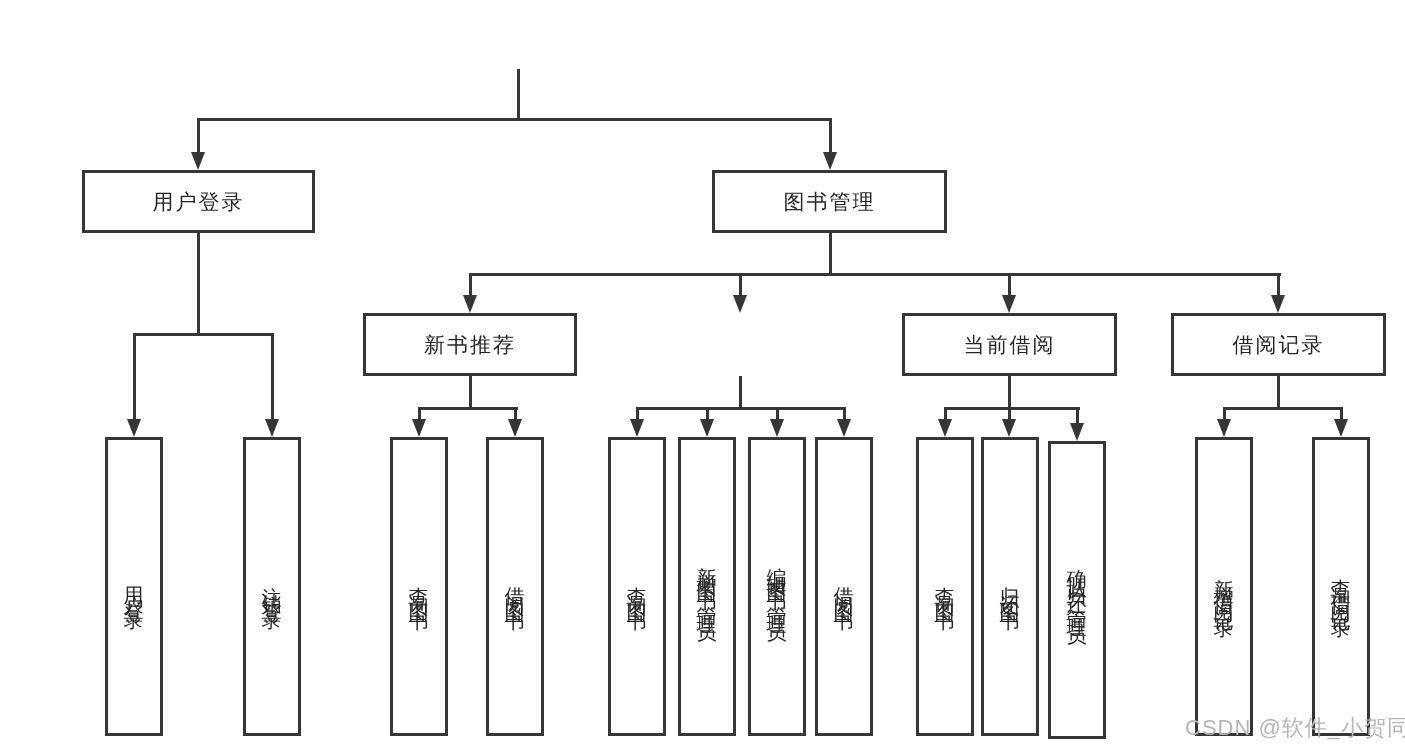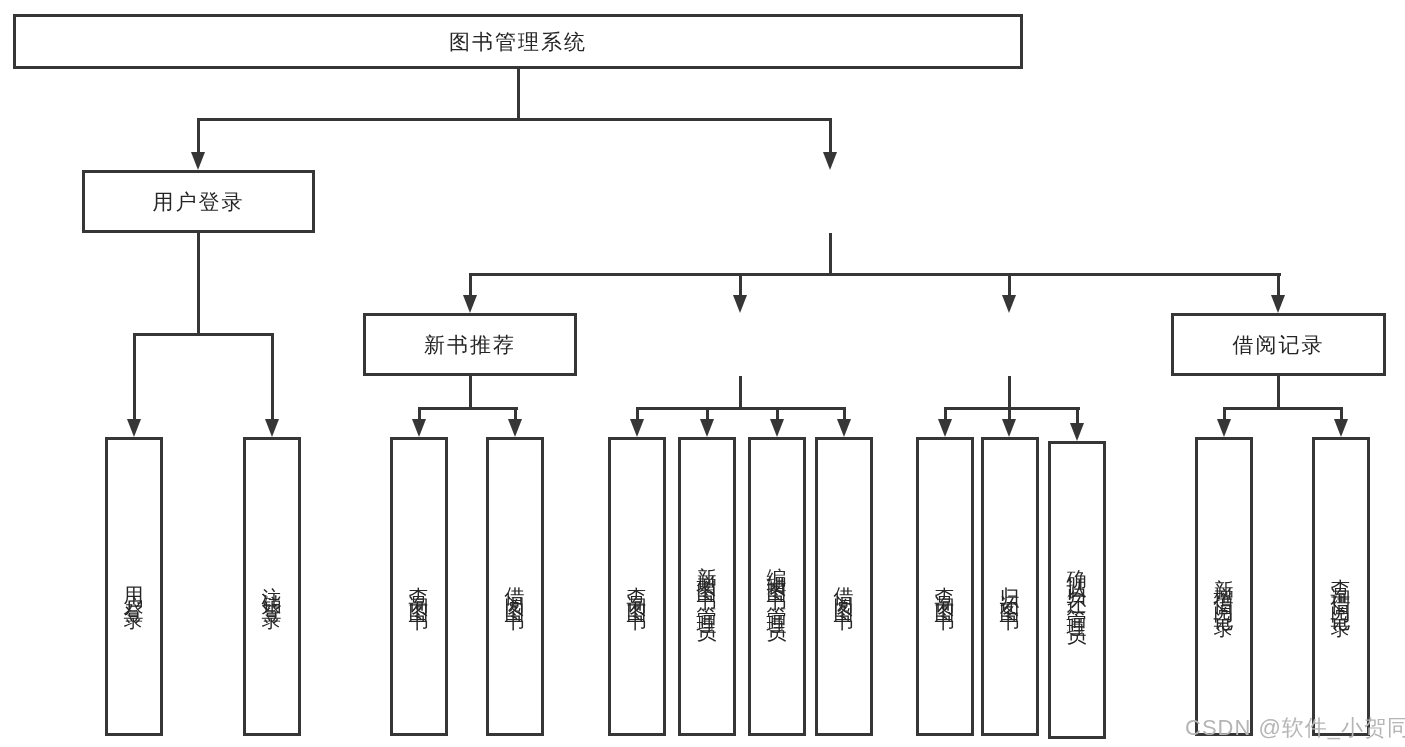--- a/index.html
+++ b/index.html
@@ -27,34 +27,37 @@
   .watermark {
     position:absolute; left:1185px; top:713px; font-size:22px;
     color:#b5b5b5; white-space:nowrap; z-index:5; letter-spacing:1px;
   }
 </style>
 </head>
 <body>
 
 <div class="canvas">
 
-  <div class="box h-label" style="left:13px; top:14px; width:1010px; height:55px;">
-    <span>图书管理系统</span>
-  </div>
 
   <div class="box h-label" style="left:82px; top:170px; width:233px; height:63px;">
     <span>用户登录</span>
   </div>
 
+  <div class="box h-label" style="left:712px; top:170px; width:235px; height:63px;">
+    <span>图书管理</span>
+  </div>
 
   <div class="box h-label" style="left:363px; top:313px; width:214px; height:63px;">
     <span>新书推荐</span>
   </div>
 
 
+  <div class="box h-label" style="left:902px; top:313px; width:215px; height:63px;">
+    <span>当前借阅</span>
+  </div>
 
   <div class="box h-label" style="left:1171px; top:313px; width:215px; height:63px;">
     <span>借阅记录</span>
   </div>
 
   <div class="box leaf" style="left:105px; top:437px; width:58px; height:299px;">
     <span>用户登录</span>
   </div>
 
   <div class="box leaf" style="left:243px; top:437px; width:58px; height:299px;">

